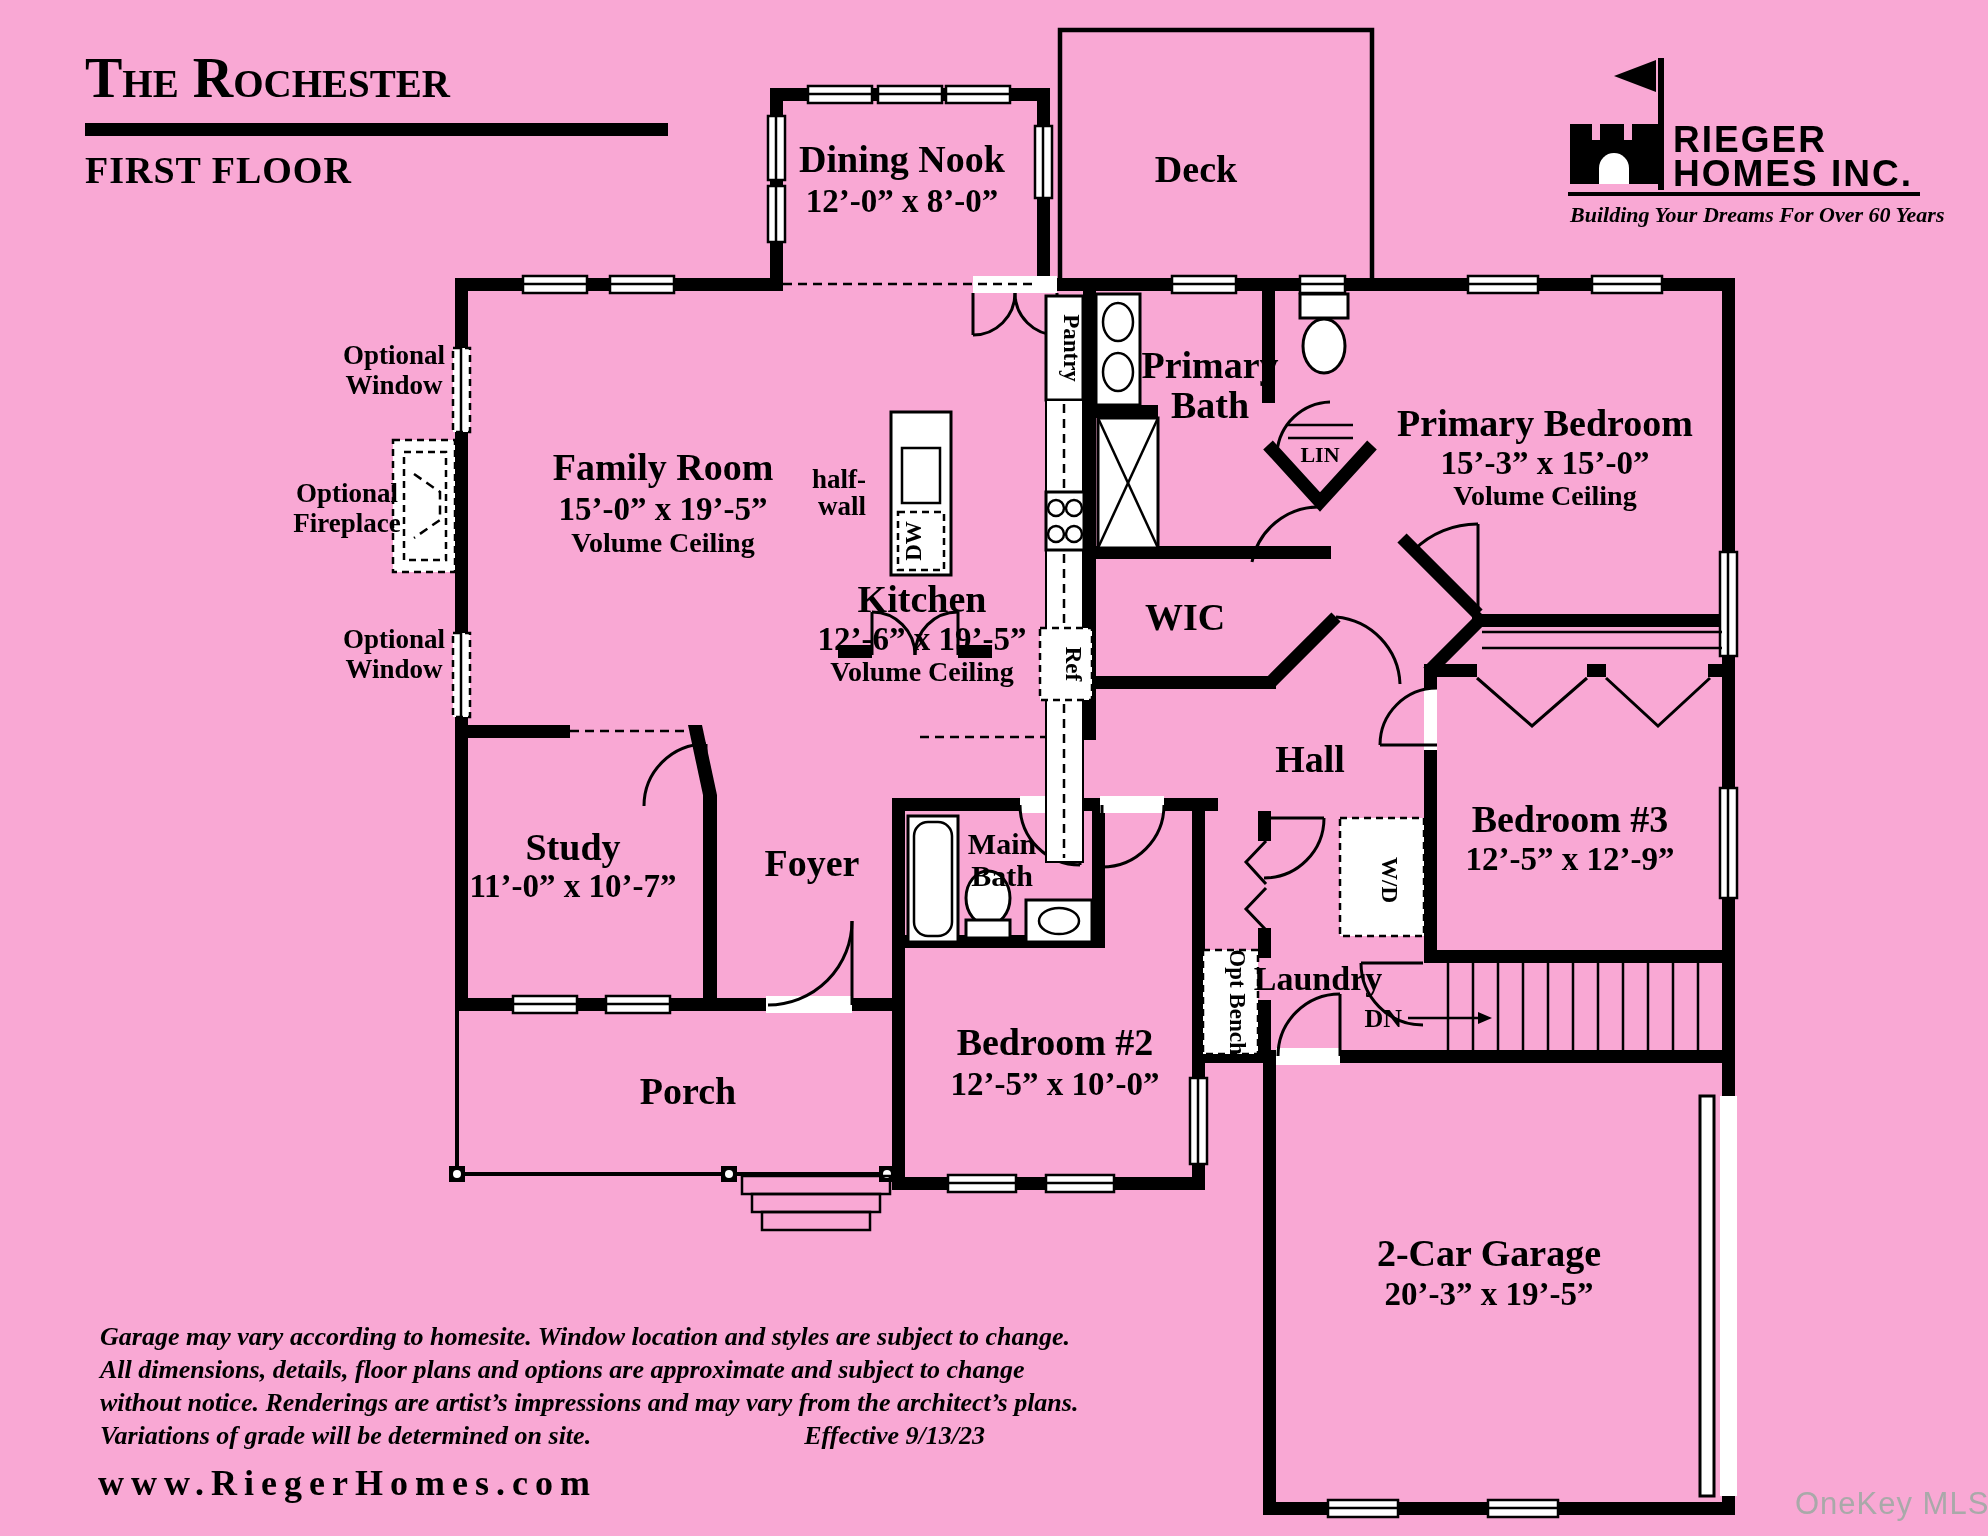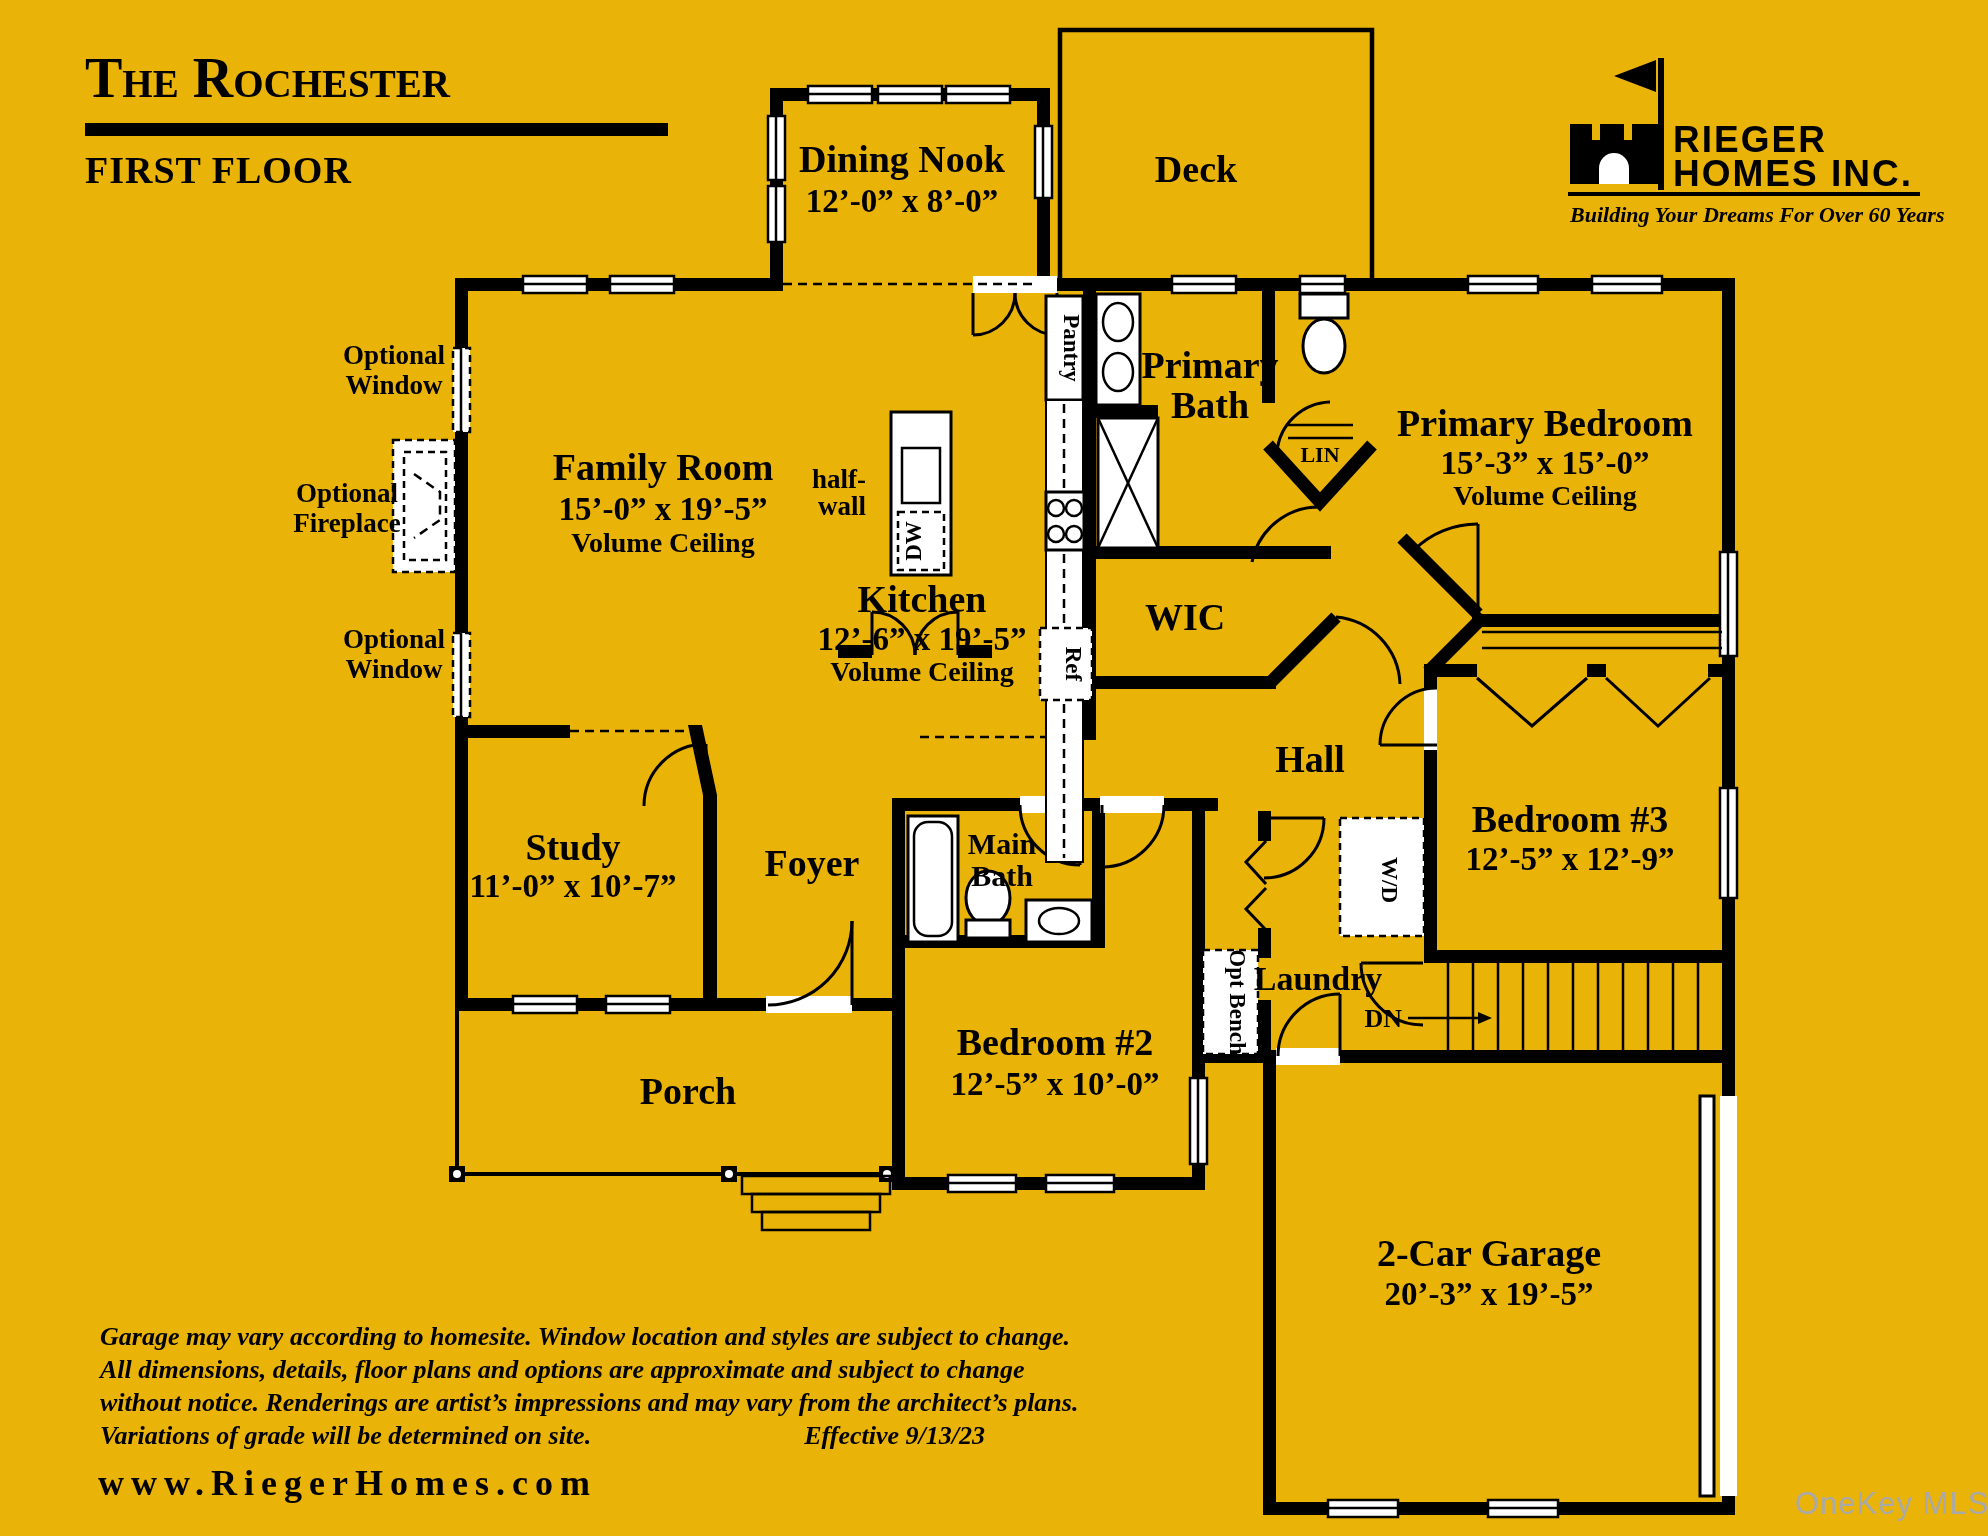--- a/index.html
+++ b/index.html
@@ -1,16 +1,16 @@
 <!DOCTYPE html>
 <html><head>
 <meta charset="utf-8">
 <style>
   html,body{margin:0;padding:0;background:#ffffff;}
-  .page{position:relative;width:1988px;height:1536px;background:#eab308;overflow:hidden;
+  .page{position:relative;width:1988px;height:1536px;background:#f9a8d4;overflow:hidden;
         font-family:"Liberation Serif",serif;}
   svg text{fill:#000;}
   .t-title{font:600 56px "Liberation Serif",serif;font-variant-caps:small-caps;}
   .t-floor{font:700 38px "Liberation Serif",serif;letter-spacing:1px;}
   .t-logo1{font:700 37px "Liberation Sans",sans-serif;letter-spacing:2px;}
   .t-logo2{font:700 37px "Liberation Sans",sans-serif;letter-spacing:2px;}
   .t-tag{font:700 22px "Liberation Serif",serif;font-style:italic;}
   .room-name{font:700 38px "Liberation Serif",serif;text-anchor:middle;}
   .room-dims{font:700 33px "Liberation Serif",serif;text-anchor:middle;}
   .room-note{font:700 28px "Liberation Serif",serif;text-anchor:middle;}

